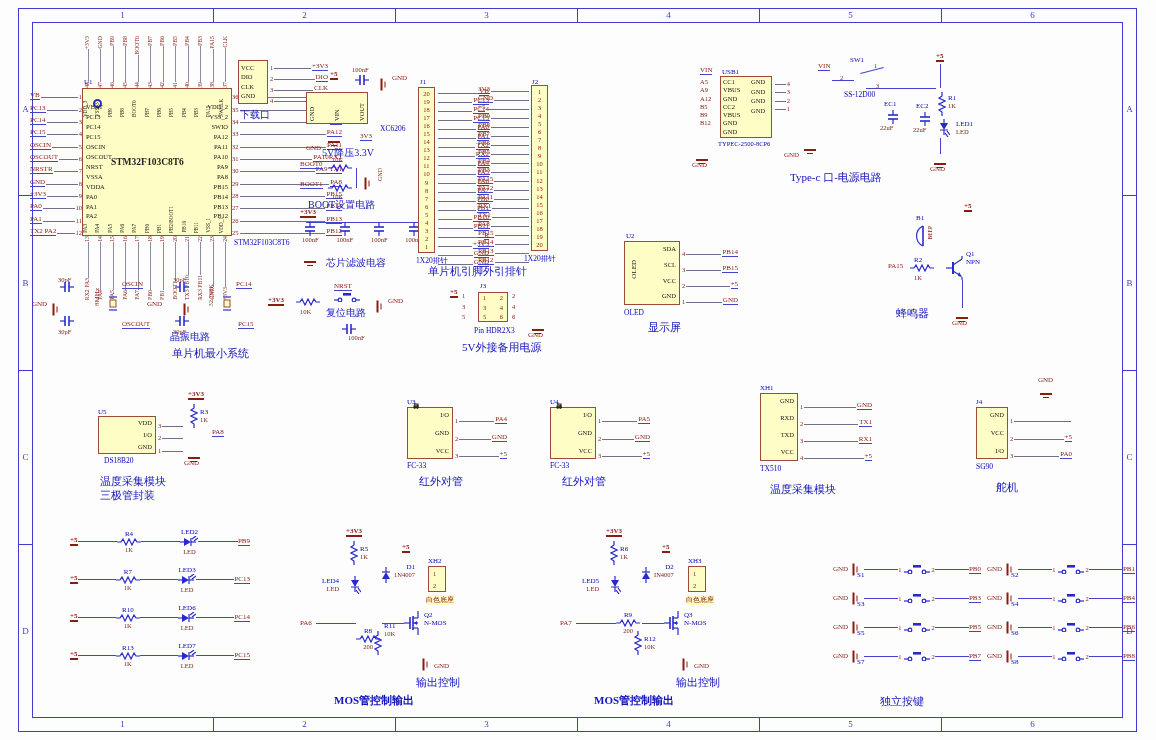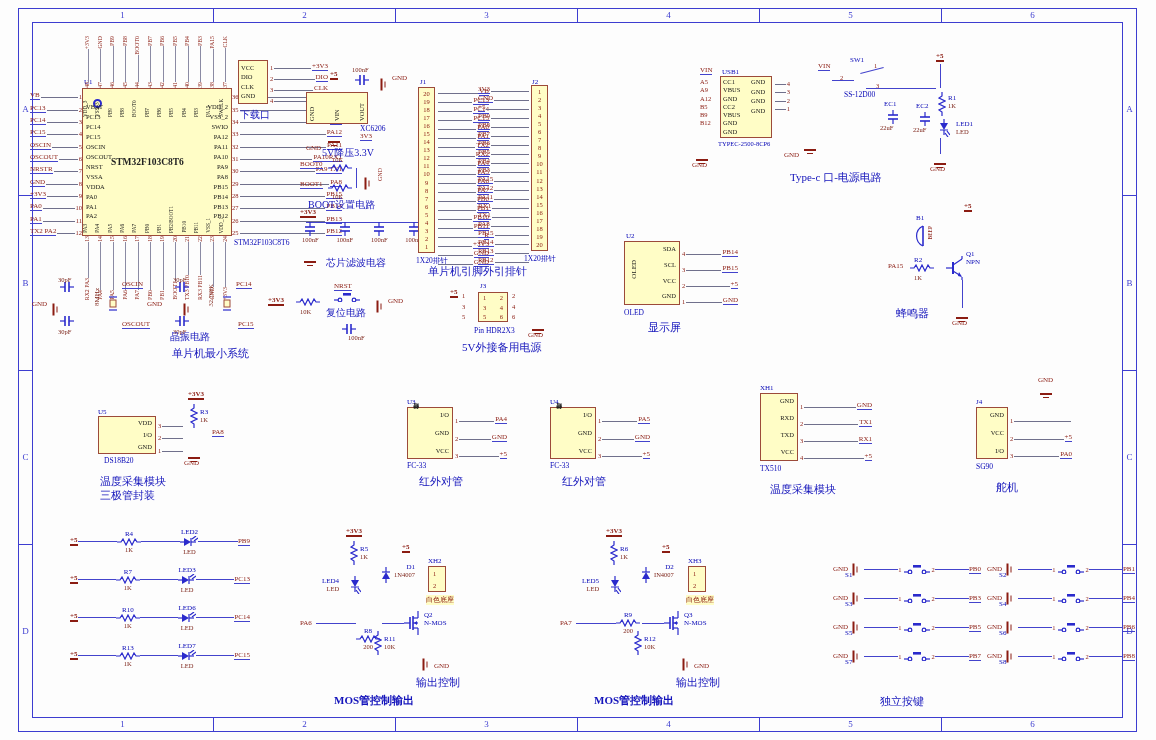--- a/index.html
+++ b/index.html
@@ -62,21 +62,21 @@
 .chip .tnm .pname,.chip .bnm .pname{writing-mode:vertical-rl;transform:rotate(180deg);flex:1;font-size:5.2px}
 #mcu .mpart{position:absolute;left:204px;top:202px}
 
 .hcol{display:flex;flex-direction:column}
 .hcol .prow{flex:1}
 .hnumcol{display:flex;flex-direction:column;align-items:center}
 .hnumcol .num{flex:1;display:flex;align-items:center}
 
 #btns{left:833px;top:560px;width:302px;position:absolute;display:grid;grid-template-columns:148px 148px;column-gap:6px;row-gap:11px}
 .btnrow{display:flex;align-items:center;height:18px}
-.btnrow .bref{position:absolute;top:11px;left:12px}
+.btnrow .bref{position:absolute;top:11px;left:24px}
 
 #ledrows{left:70px;top:530px;width:180px;position:absolute;display:flex;flex-direction:column;gap:16px}
 .ledrow{display:flex;align-items:center;height:22px}
 
 .mosblk{position:absolute;width:220px;height:200px}
 .mosblk .el{position:absolute}
 .hline{position:absolute;background:#4343cc;height:1px}
 .vline{position:absolute;background:#4343cc;width:1px}
 </style>
 </head>
@@ -541,21 +541,21 @@
     <svg class="s abs" width="14" height="10" style="left:55px;top:13px">
         <use href="#cap-h"></use>
       </svg>
     <span class="gsym rot abs" style="left:78px;top:12px"></span>
     <span class="nets abs" style="left:92px;top:12px">GND</span>
     <div class="icbox" style="left:6px;top:30px;width:62px;height:32px;display:flex;justify-content:space-between;padding:2px">
       <span class="pname vtx">GND</span>
         <span class="pname vtx">VIN</span>
         <span class="pname vtx">VOUT</span>
     </div>
-    <span class="part abs" style="left:60px;top:62px">XC6206</span>
+    <span class="part abs" style="left:80px;top:62px">XC6206</span>
     <span class="net abs" style="left:60px;top:70px">3V3</span>
     <span class="gsym abs" style="left:12px;top:72px"></span>
     <span class="nets abs" style="left:6px;top:82px">GND</span>
     <span class="cn-s abs" style="left:22px;top:84px">5V降压3.3V</span>
   </div>
 
   <div class="abs" id="boot" style="left:300px;top:156px;width:110px;height:52px">
     <span class="net abs" style="left:0;top:4px">BOOT0</span>
     <span class="val abs" style="left:32px;top:0">10K</span>
     <svg class="s abs" width="24" height="8" style="left:28px;top:8px">
@@ -1360,21 +1360,21 @@
     <svg class="s el" width="20" height="24" style="left:106px;top:96px">
         <use href="#nmos"></use>
       </svg>
     <div class="stk el" style="left:126px;top:96px;align-items:flex-start">
         <span class="ref">Q2</span>
         <span class="ref">N-MOS</span>
       </div>
     <svg class="s el" width="8" height="24" style="left:76px;top:116px">
         <use href="#res-v"></use>
       </svg>
-    <div class="stk el" style="left:86px;top:120px;align-items:flex-start">
+    <div class="stk el" style="left:86px;top:107px;align-items:flex-start">
         <span class="ref">R11</span>
         <span class="val">10K</span>
       </div>
     <span class="gsym rot el" style="left:122px;top:146px"></span>
     <span class="nets el" style="left:136px;top:147px">GND</span>
     <span class="cn el" style="left:118px;top:160px">输出控制</span>
     <span class="cn el" style="left:36px;top:178px;font-weight:bold">MOS管控制输出</span>
   </div>
 
   <div class="mosblk" id="mos2" style="left:558px;top:515px">

